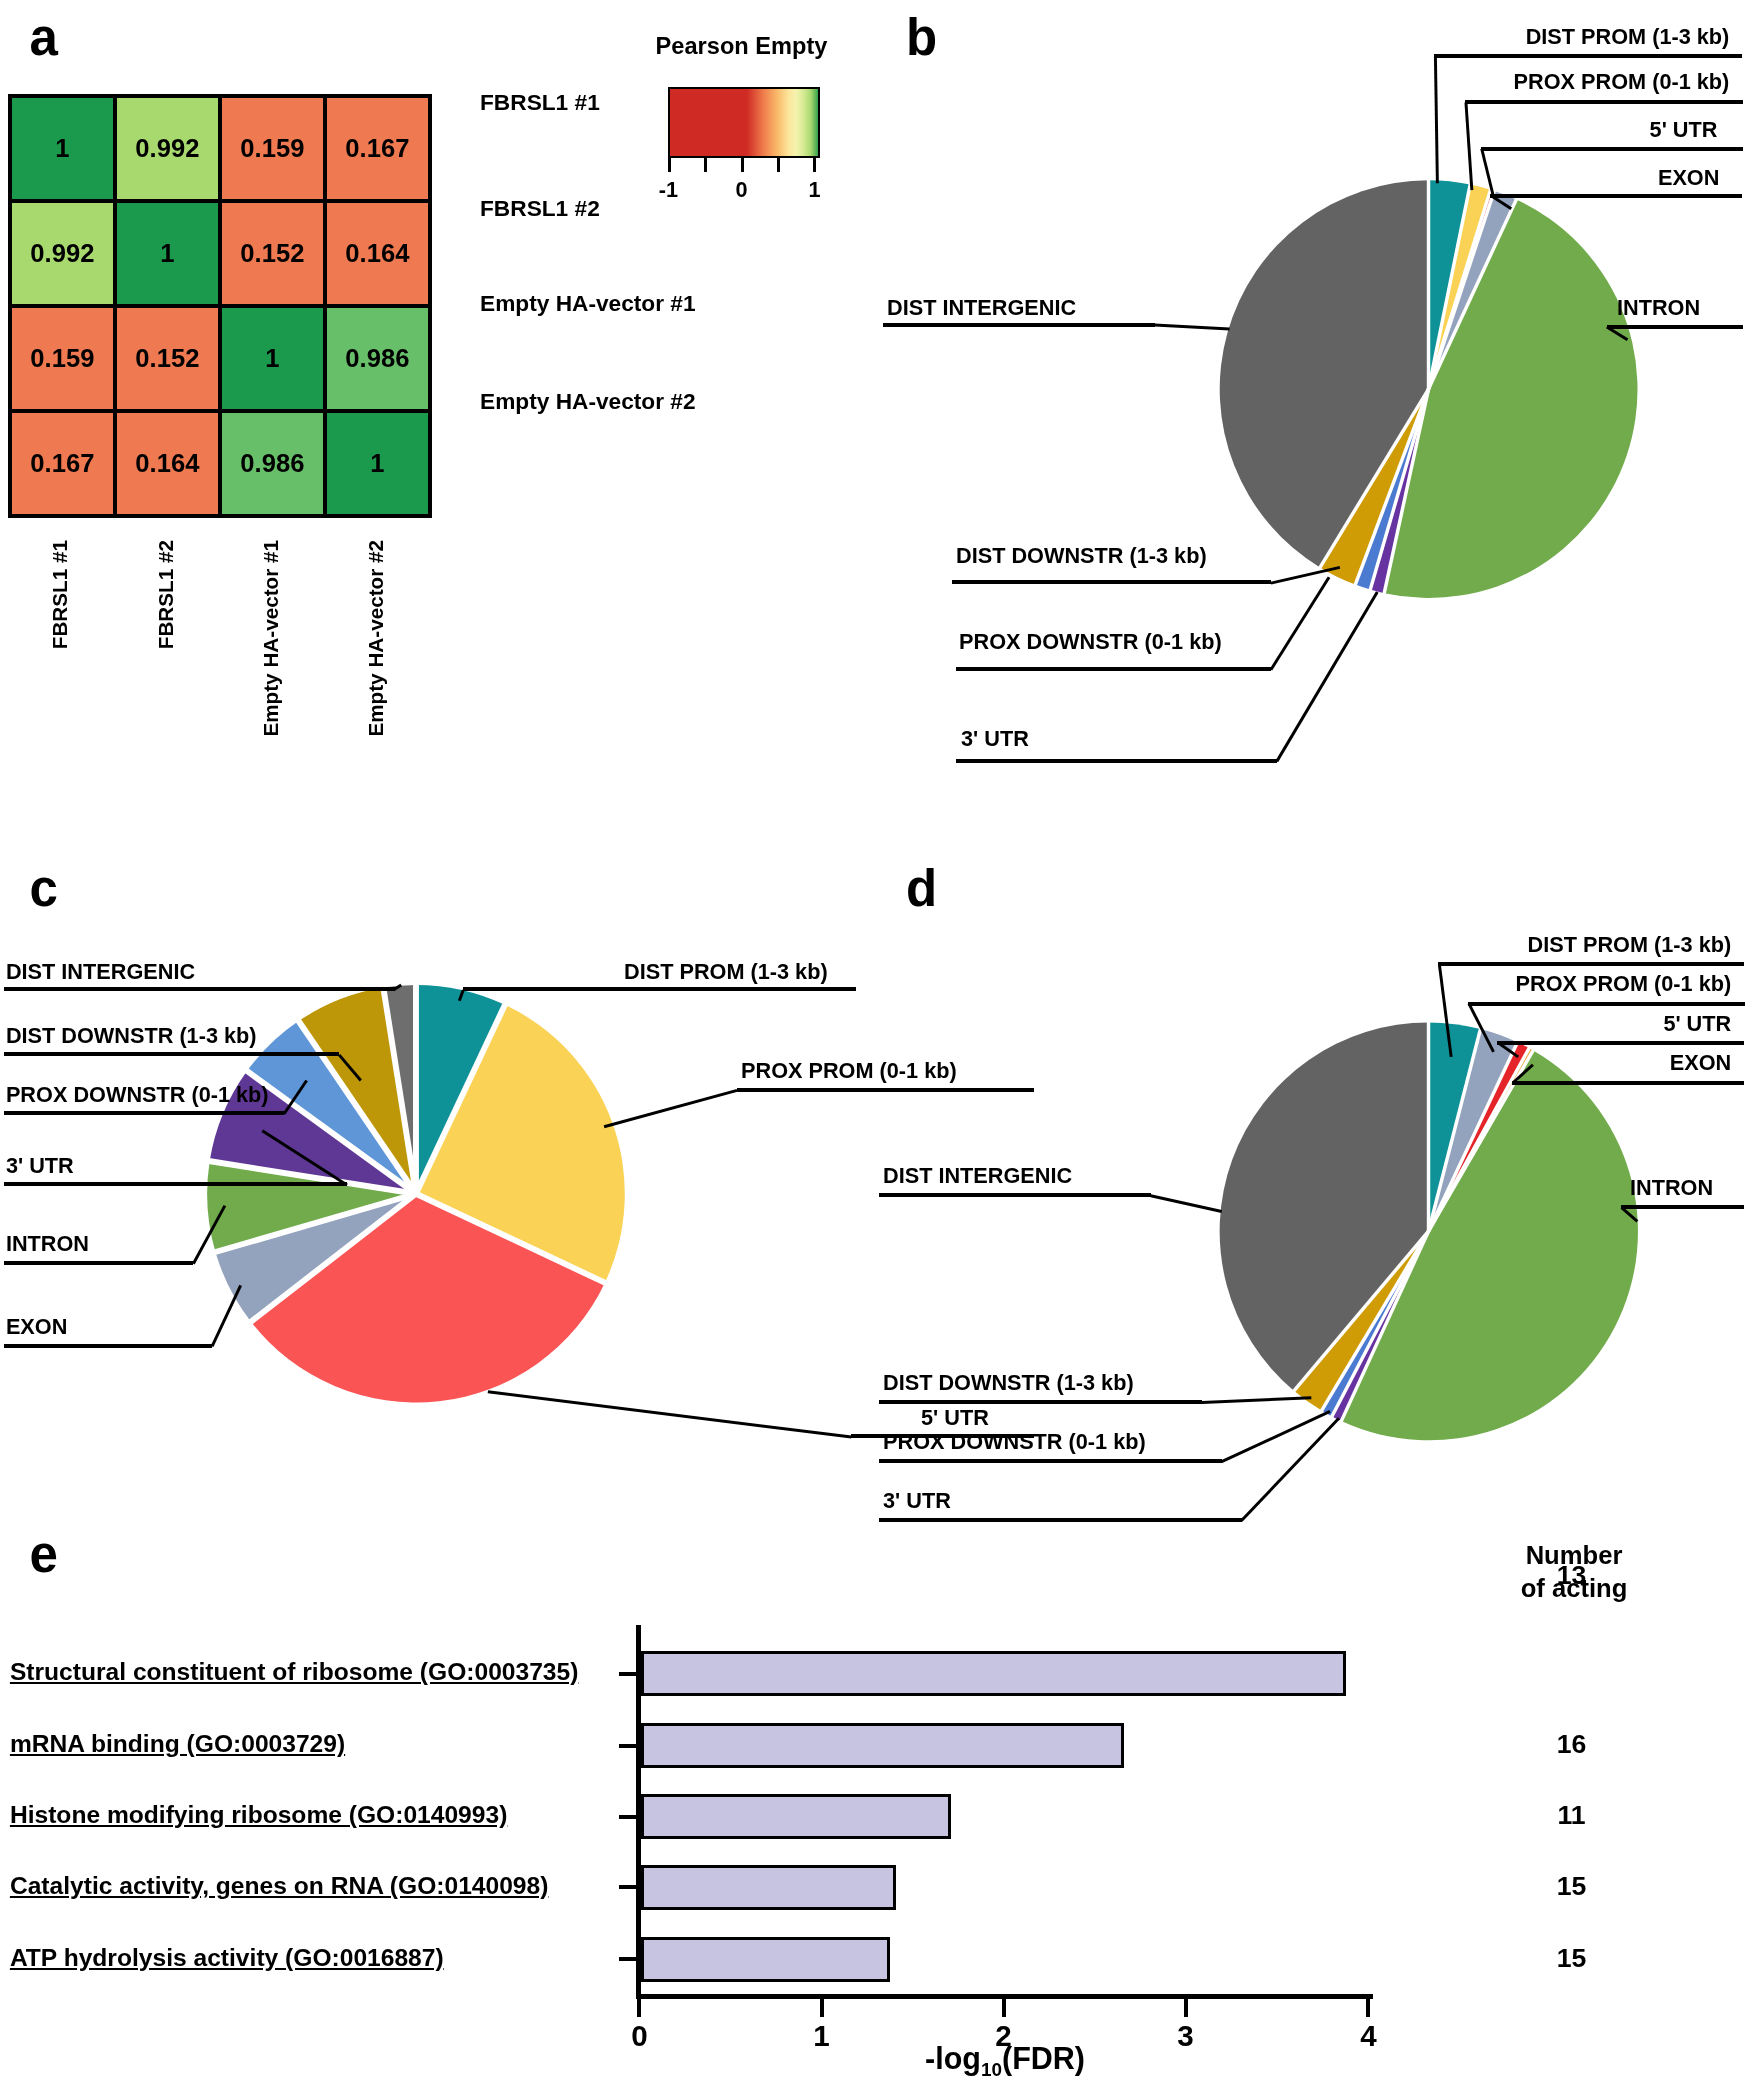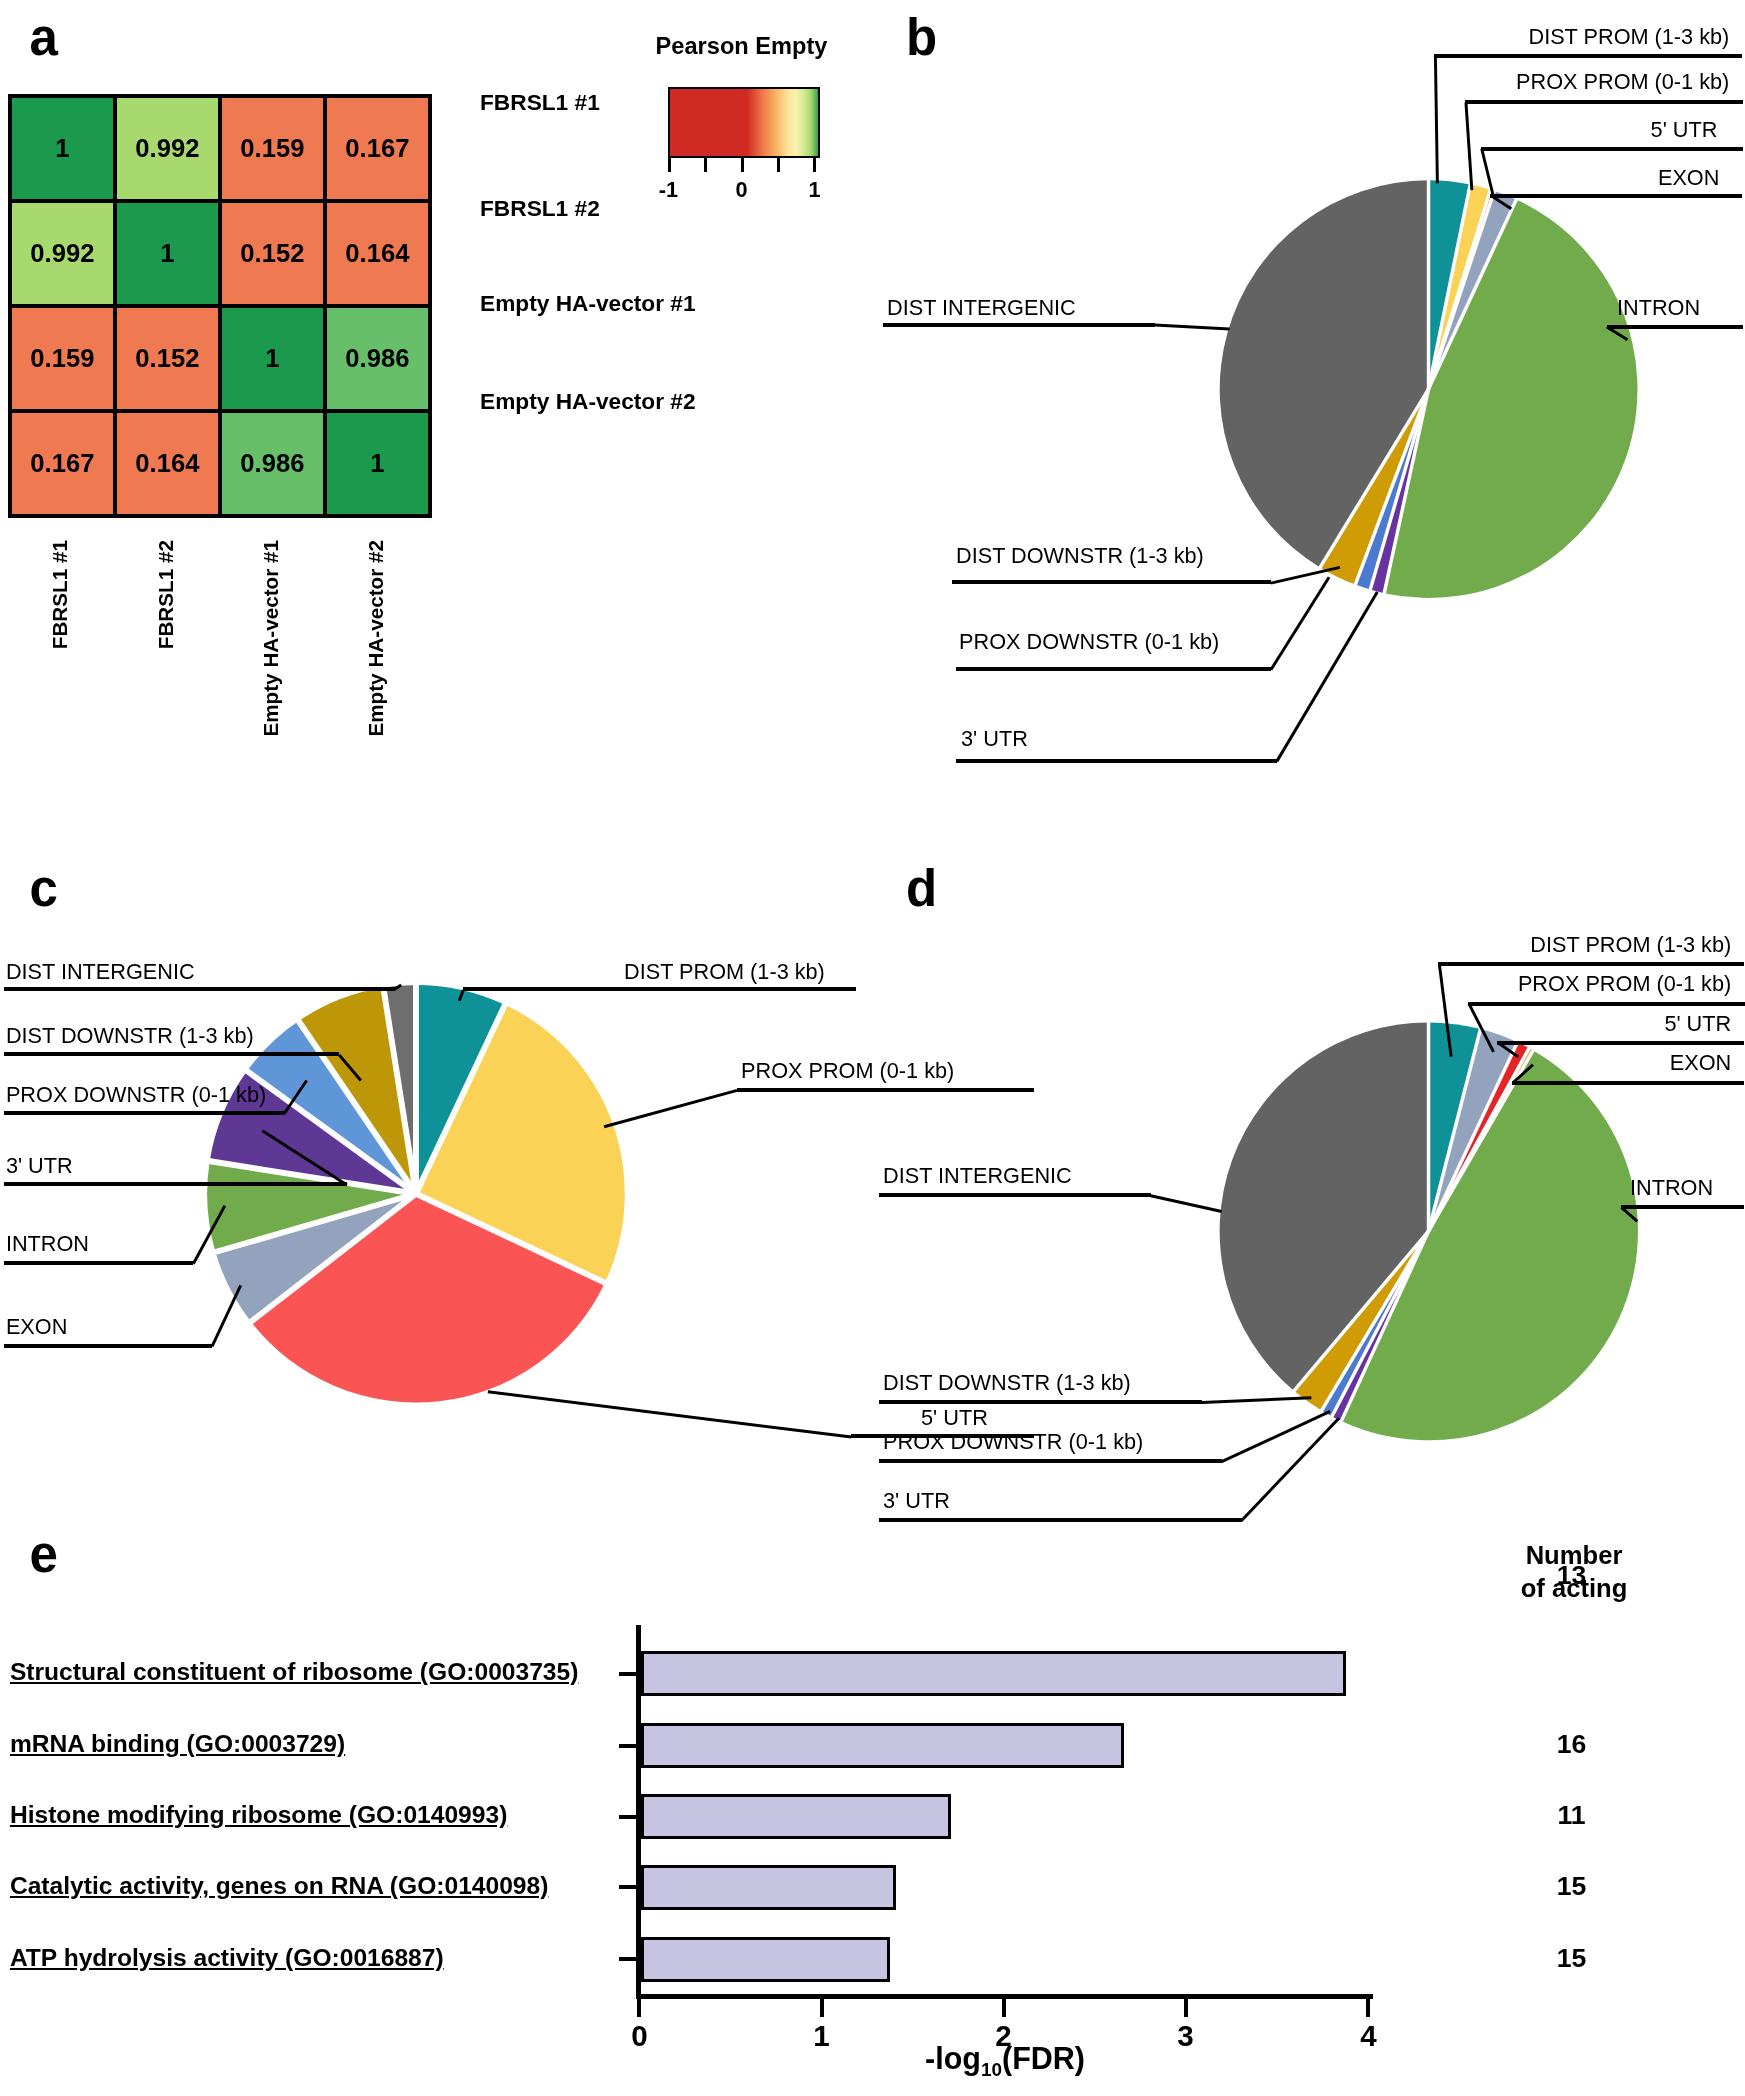--- a/index.html
+++ b/index.html
@@ -14,21 +14,21 @@
            font-weight:bold;font-size:25.6px;}
   .hm-row{position:absolute;left:480px;font-weight:bold;font-size:22.7px;white-space:nowrap;}
   .hm-col{position:absolute;top:540px;writing-mode:vertical-rl;transform:rotate(180deg);
           font-weight:bold;font-size:20.7px;white-space:nowrap;}
   #legend-title{position:absolute;left:643px;top:33px;width:197px;text-align:center;
                 font-weight:bold;font-size:23.6px;}
   #legend-bar{position:absolute;left:668px;top:87px;width:148px;height:67px;border:2px solid #000;}
   .lg-tick{position:absolute;top:156px;width:3px;height:15.8px;background:#000;}
   .lg-lab{position:absolute;top:177px;width:43px;text-align:center;font-weight:bold;font-size:21.7px;}
   
-  .co{position:absolute;font-weight:normal;font-size:21.7px;white-space:nowrap;}
+  .co{position:absolute;font-weight:bold;font-size:21.7px;white-space:nowrap;}
   .uline{position:absolute;height:3.9px;background:#000;}
   
   .axline{position:absolute;background:#000;}
   .ebar{position:absolute;background:#c7c4e1;border:3.9px solid #000;box-sizing:border-box;height:45px;}
   .elab{position:absolute;left:9.9px;font-weight:bold;font-size:24.6px;white-space:nowrap;text-decoration:underline;}
   .egene{position:absolute;width:79px;text-align:center;font-weight:bold;font-size:26.6px;}
   .etick{position:absolute;background:#000;}
   .eticklab{position:absolute;width:43px;text-align:center;font-weight:bold;font-size:29.6px;}
   #e-genes-header{position:absolute;left:1505px;top:1539px;width:138px;text-align:center;
                   font-weight:bold;font-size:25.6px;line-height:33px;}

